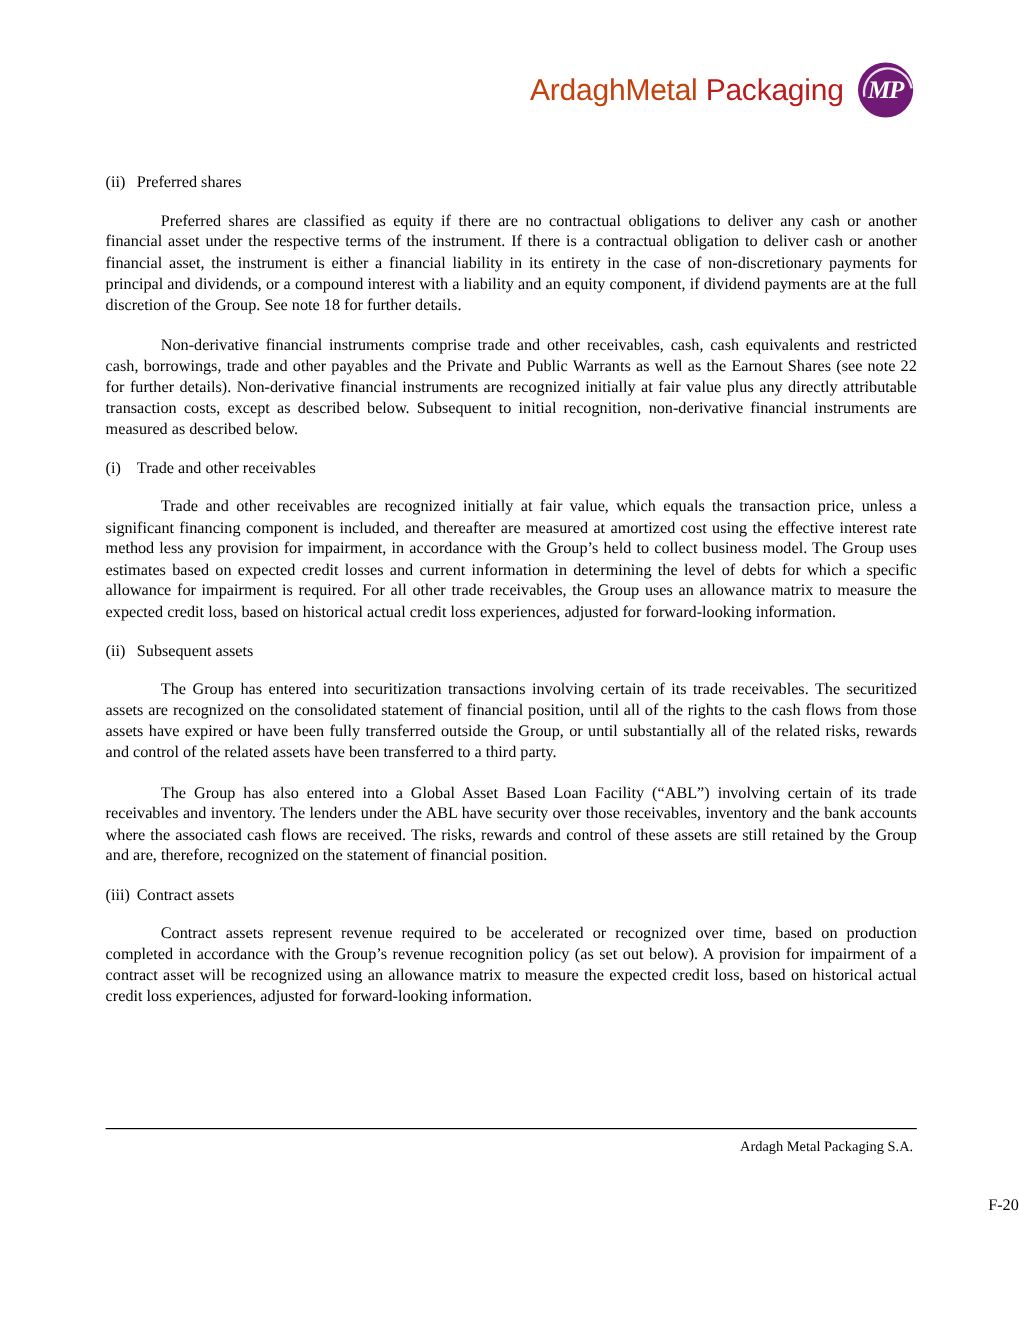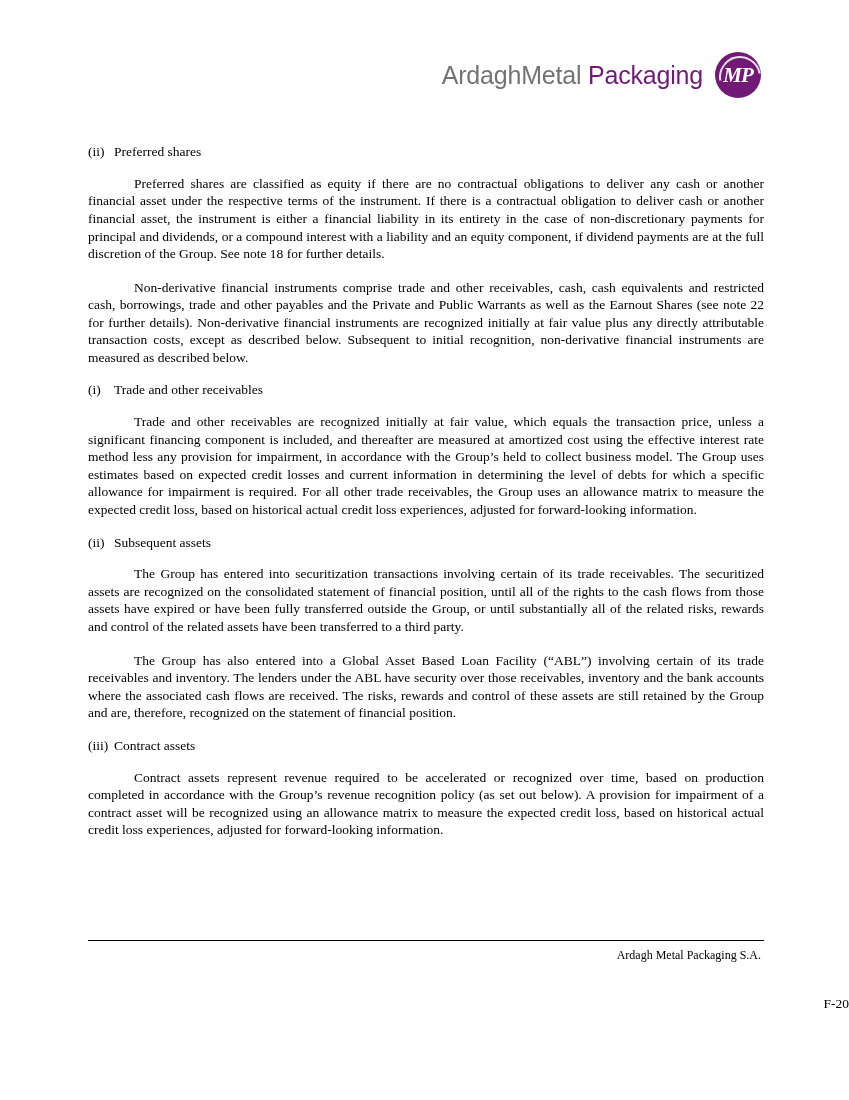--- a/index.html
+++ b/index.html
@@ -31,22 +31,22 @@
     display: flex;
     align-items: center;
     gap: 12px;
   }
   .logo-wordmark {
     font-family: "Liberation Sans", sans-serif;
     font-size: 25px;
     letter-spacing: -0.2px;
     white-space: nowrap;
   }
-  .logo-wordmark .w1 { color: #737373; }
-  .logo-wordmark .w2 { color: #701a75; }
+  .logo-wordmark .w1 { color: #c2410c; }
+  .logo-wordmark .w2 { color: #b91c1c; }
   .logo-mark {
     width: 46px;
     height: 46px;
     border-radius: 50%;
     background: #701a75;
     position: relative;
     display: inline-block;
   }
   .logo-mark .mp {
     position: absolute;

